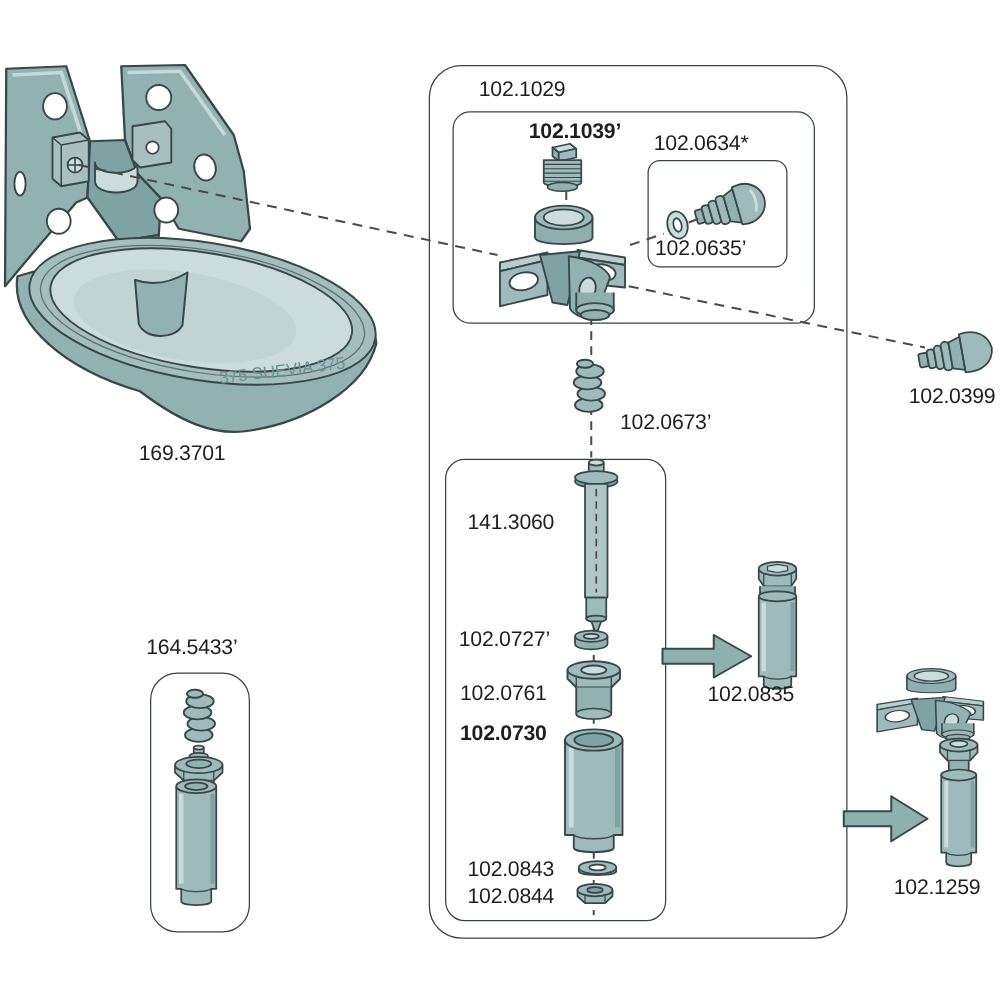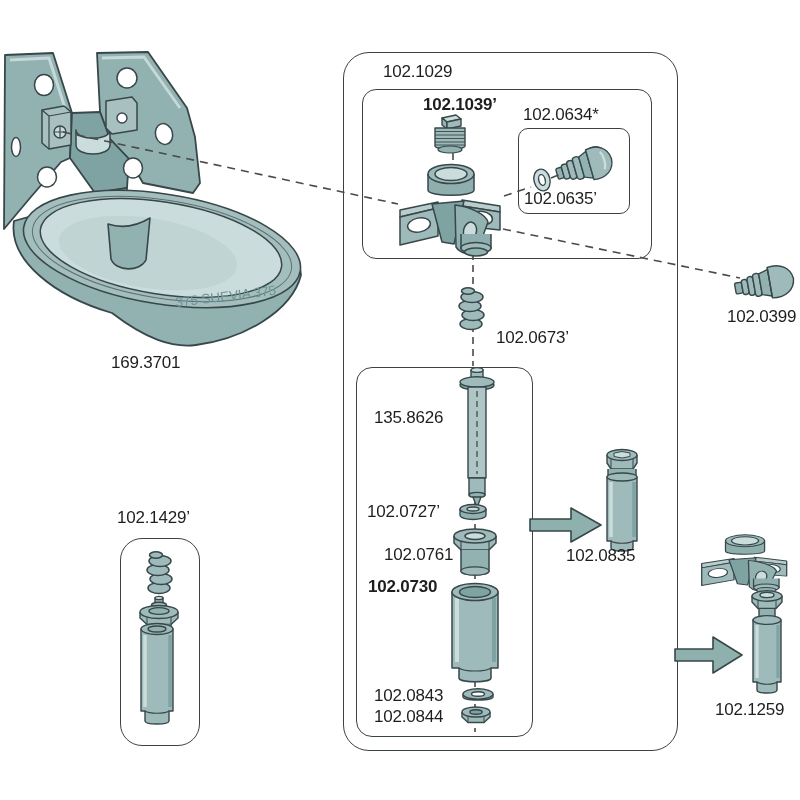--- a/index.html
+++ b/index.html
@@ -296,24 +296,24 @@
     </g>
   </svg>
 
   
   <div class="lbl" style="left:111px;top:353px;">169.3701</div>
   <div class="lbl" style="left:383px;top:62px;">102.1029</div>
   <div class="lbl" style="left:423px;top:95px;font-weight:bold;">102.1039’</div>
   <div class="lbl" style="left:523px;top:105px;">102.0634*</div>
   <div class="lbl" style="left:524px;top:189px;">102.0635’</div>
   <div class="lbl" style="left:496px;top:297px;margin-top:31px;">102.0673’</div>
-  <div class="lbl" style="left:374px;top:408px;">135.8626</div>
+  <div class="lbl" style="left:374px;top:408px;">141.3060</div>
   <div class="lbl" style="left:367px;top:502px;">102.0727’</div>
-  <div class="lbl" style="left:384px;top:545px;text-align:right;">102.0761</div>
+  <div class="lbl" style="left:368px;top:545px;text-align:right;">102.0761</div>
   <div class="lbl" style="left:368px;top:577px;font-weight:bold;">102.0730</div>
   <div class="lbl" style="left:374px;top:686px;">102.0843</div>
   <div class="lbl" style="left:374px;top:707px;text-align:center;">102.0844</div>
   <div class="lbl" style="left:566px;top:546px;">102.0835</div>
   <div class="lbl" style="left:715px;top:700px;">102.1259</div>
-  <div class="lbl" style="left:117px;top:508px;">102.1429’</div>
+  <div class="lbl" style="left:117px;top:508px;">164.5433’</div>
   <div class="lbl" style="left:727px;top:307px;text-align:center;">102.0399</div>
 
 </div>
 
 </body></html>

